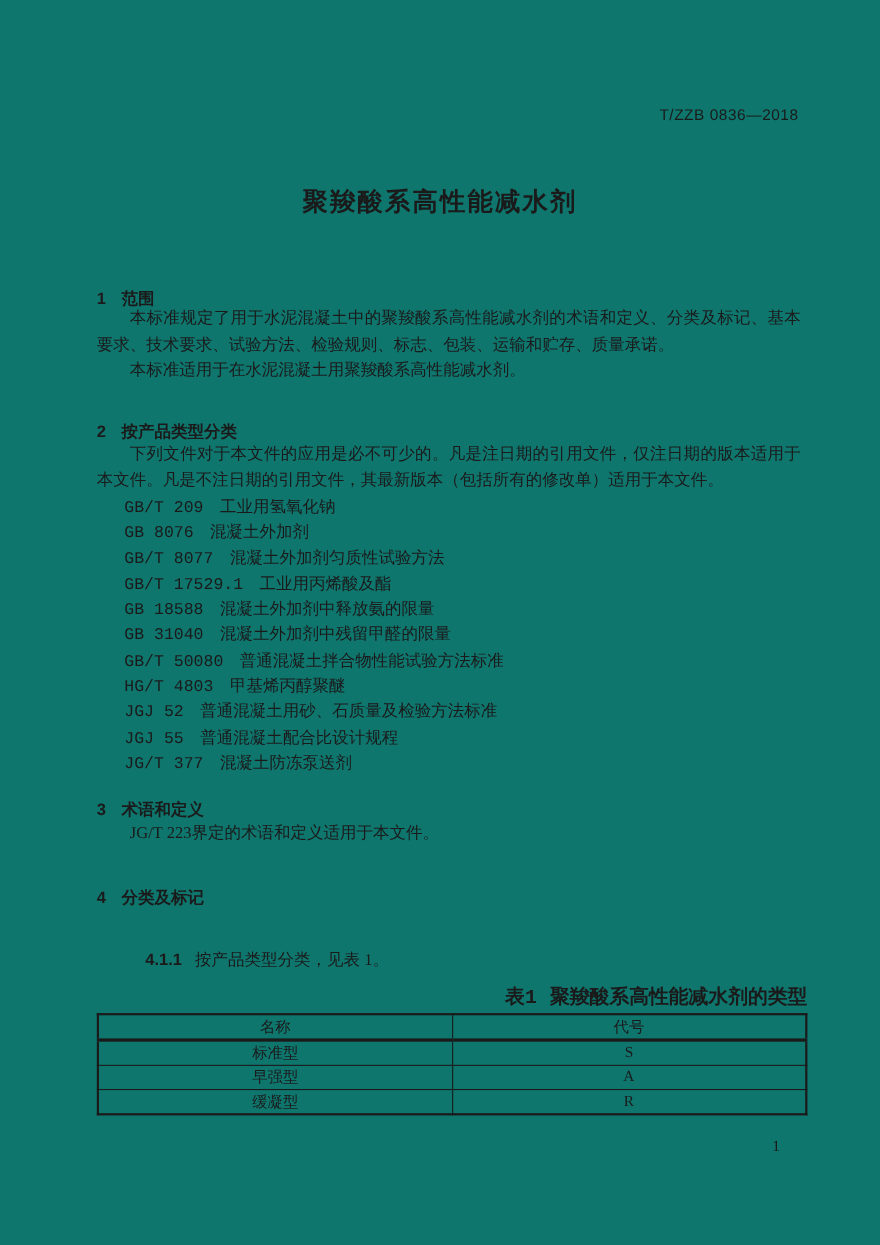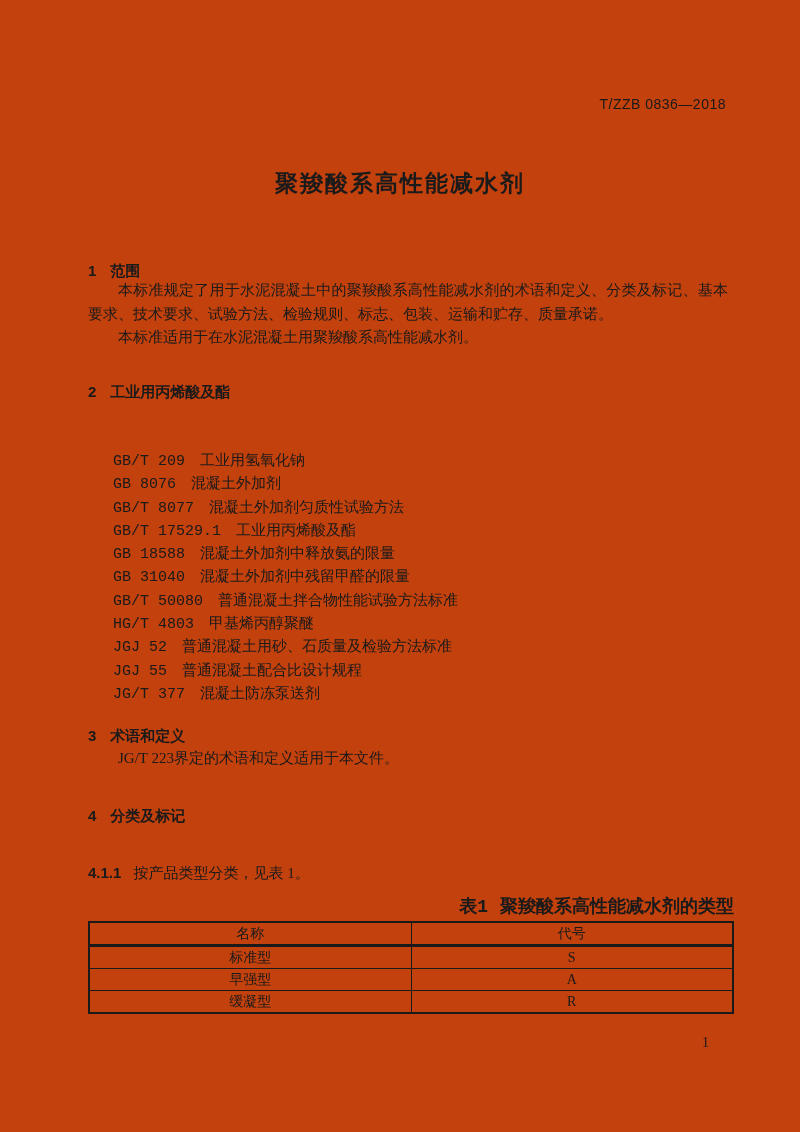--- a/index.html
+++ b/index.html
@@ -1,19 +1,19 @@
 <!DOCTYPE html>
 <html><head>
 <meta charset="utf-8">
 <style>
   html,body { margin:0; padding:0; background:#ffffff; }
   .page {
     position:relative;
     width:800px; height:1132px;
-    background:#c2410c;
+    background:#0f766e;
     color:#1a1a1a;
     overflow:hidden;
   }
   .std-code {
     position:absolute; top:96px; right:74px;
     font-family:"Liberation Sans", sans-serif;
     font-size:14px; letter-spacing:0.5px;
   }
   .doc-title {
     position:absolute; top:168px; left:0; width:100%;
@@ -33,21 +33,21 @@
     text-align:justify;
   }
   .indent { text-indent:2em; }
   .ref-line {
     font-family:Liberation Mono, monospace;
     font-size:15px; line-height:23.3px;
     padding-left:25px;
   }
   .clause-line {
     font-family:"Liberation Serif", serif;
-    font-size:15px; line-height:23px;
+    font-size:15px; line-height:23px;margin-left:44px;
   }
   .clause-line .clause-num {
     font-family:"Liberation Sans", sans-serif;
     font-weight:bold; margin-right:12px; font-size:15px;
   }
   .table-caption {
     position:absolute; top:894px; left:88px; width:646px;
     text-align:right;
     font-family:Liberation Mono, monospace;
     font-weight:bold; font-size:18px;
@@ -81,22 +81,23 @@
 
   <div class="doc-title">聚羧酸系高性能减水剂</div>
 
   <div class="abs sec-heading" style="top:246px;">
     <span class="num">1</span><span>范围</span>
   </div>
   <div class="abs body-text indent" style="top:326px;">本标准适用于在水泥混凝土用聚羧酸系高性能减水剂。</div>
   <div class="abs body-text indent" style="top:279px;">本标准规定了用于水泥混凝土中的聚羧酸系高性能减水剂的术语和定义、分类及标记、基本要求、技术要求、试验方法、检验规则、标志、包装、运输和贮存、质量承诺。</div>
 
   <div class="abs sec-heading" style="top:367px;">
-    <span class="num">2</span><span>工业用丙烯酸及酯</span>
+    <span class="num">2</span><span>按产品类型分类</span>
   </div>
+  <div class="abs body-text indent" style="top:402px;">下列文件对于本文件的应用是必不可少的。凡是注日期的引用文件，仅注日期的版本适用于本文件。凡是不注日期的引用文件，其最新版本（包括所有的修改单）适用于本文件。</div>
   <div class="abs" style="top:450px;">
     <div class="ref-line">GB/T 209　工业用氢氧化钠</div>
     <div class="ref-line">GB 8076　混凝土外加剂</div>
     <div class="ref-line">GB/T 8077　混凝土外加剂匀质性试验方法</div>
     <div class="ref-line">GB/T 17529.1　工业用丙烯酸及酯</div>
     <div class="ref-line">GB 18588　混凝土外加剂中释放氨的限量</div>
     <div class="ref-line">GB 31040　混凝土外加剂中残留甲醛的限量</div>
     <div class="ref-line">GB/T 50080　普通混凝土拌合物性能试验方法标准</div>
     <div class="ref-line">HG/T 4803　甲基烯丙醇聚醚</div>
     <div class="ref-line">JGJ 52　普通混凝土用砂、石质量及检验方法标准</div>

